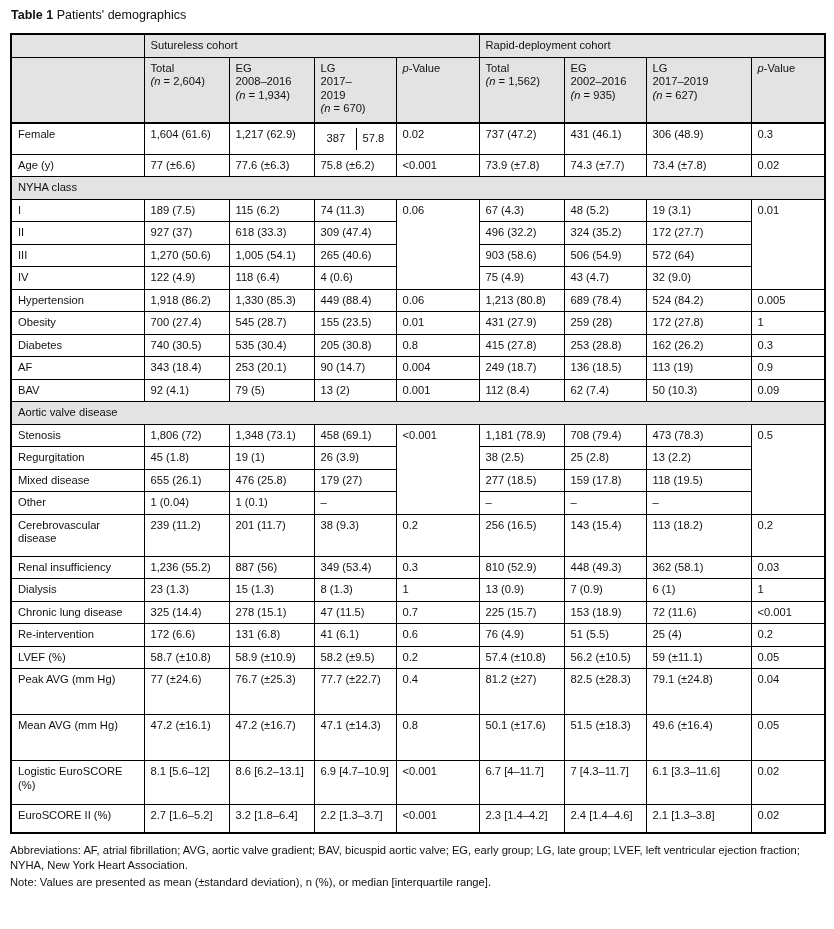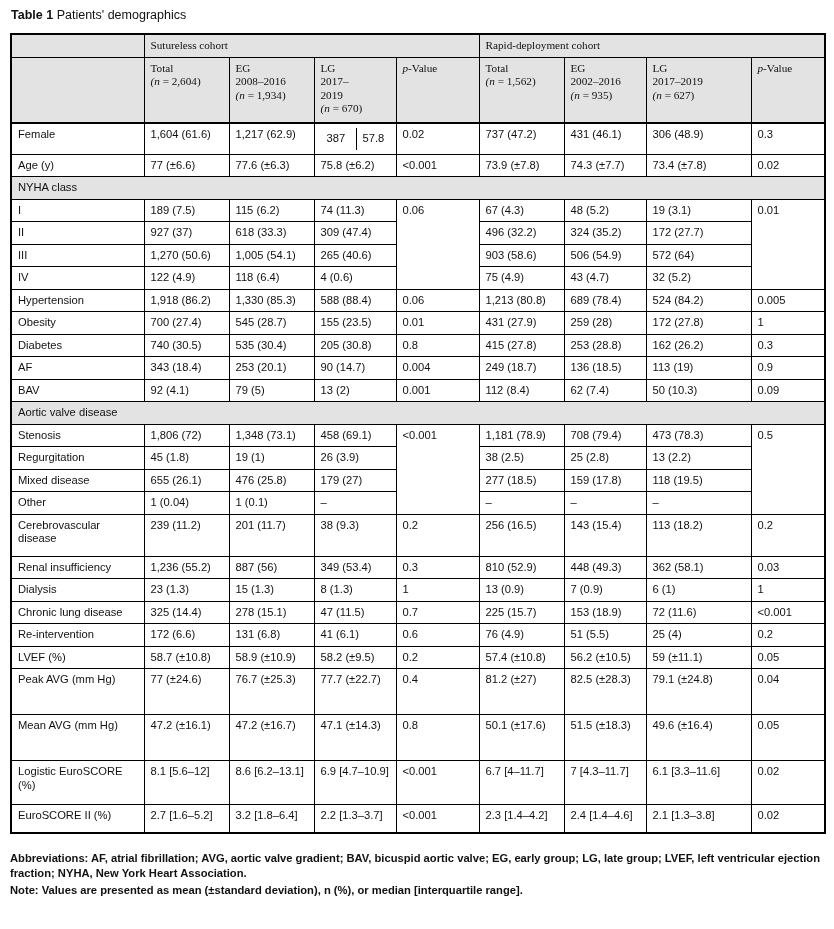--- a/index.html
+++ b/index.html
@@ -40,21 +40,20 @@
     line-height: 13.5px;
     background: #fff;
   }
   
   table.demographics { border: 2px solid #000; }
 
   thead th {
     background: #e3e3e3 !important;
     font-weight: bold;
     vertical-align: top;
-    font-family: Liberation Serif, serif;
   }
   thead tr.grouprow th { height: 22px; padding-top: 4px; }
   thead tr.subrow th  { height: 66px; }
 
   th.thick-l, td.thick-l { border-left-width: 2px; }
   th.thick-r, td.thick-r { border-right-width: 2px; }
   tr.thick-b > td, tr.thick-b > th { border-bottom-width: 2px; }
 
   td.section {
     background: #e3e3e3 !important;
@@ -69,26 +68,25 @@
   td.splitcell { padding: 0; border-left-width: 1px; }
   td.splitcell .sp-wrap { display: flex; width: 100%; height: 100%; }
   td.splitcell .sp {
     flex: 1 1 50%;
     padding: 4px 5px 4px 6px;
     line-height: 13.5px;
   }
   td.splitcell .sp + .sp { border-left: 1px solid #000; }
 
   .footnotes {
-    margin-top: 17px;
+    margin-top: 9px;
     font-size: 11.2px;
     line-height: 15px;
     color: #111;
     width: 814px;
-    font-weight: bold;
   }
   .footnotes p { margin: 0 0 2px 0; }
   .it { font-style: italic; }
 </style>
 </head>
 <body>
 
 <div class="page">
 
   <div class="caption">
@@ -215,28 +213,28 @@
         <td>506 (54.9)</td>
         <td>572 (64)</td>
       </tr>
       <tr>
         <td class="thick-l indent">IV</td>
         <td>122 (4.9)</td>
         <td>118 (6.4)</td>
         <td>4 (0.6)</td>
         <td>75 (4.9)</td>
         <td>43 (4.7)</td>
-        <td>32 (5.2)</td>
+        <td>32 (9.0)</td>
       </tr>
 
       <tr>
         <td class="thick-l label">Hypertension</td>
         <td>1,918 (86.2)</td>
         <td>1,330 (85.3)</td>
-        <td>588 (88.4)</td>
+        <td>449 (88.4)</td>
         <td>0.06</td>
         <td>1,213 (80.8)</td>
         <td>689 (78.4)</td>
         <td>524 (84.2)</td>
         <td class="thick-r b">0.005</td>
       </tr>
 
       <tr>
         <td class="thick-l label">Obesity</td>
         <td>700 (27.4)</td>

